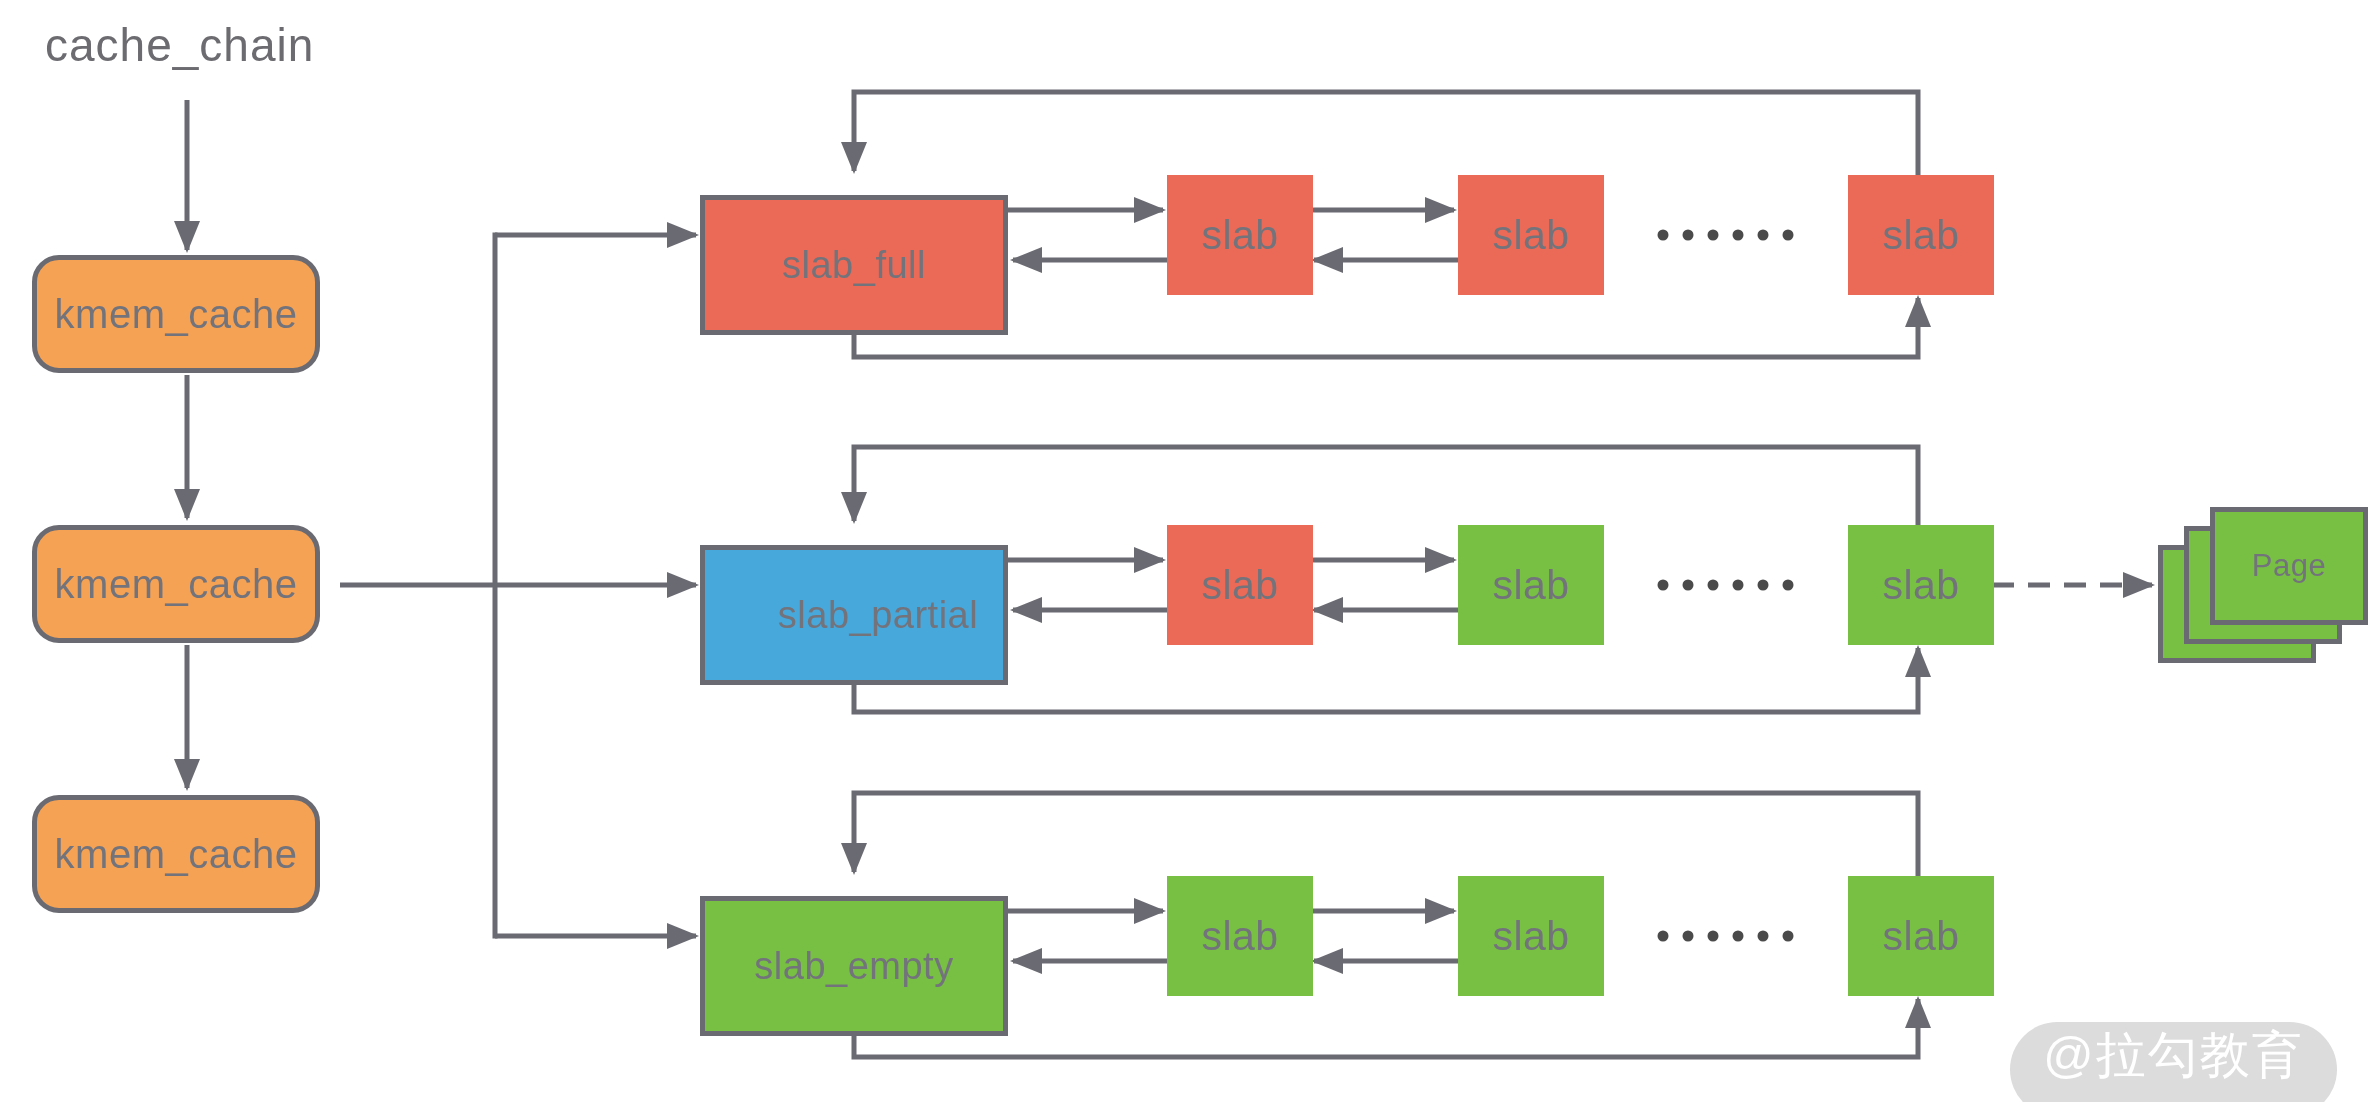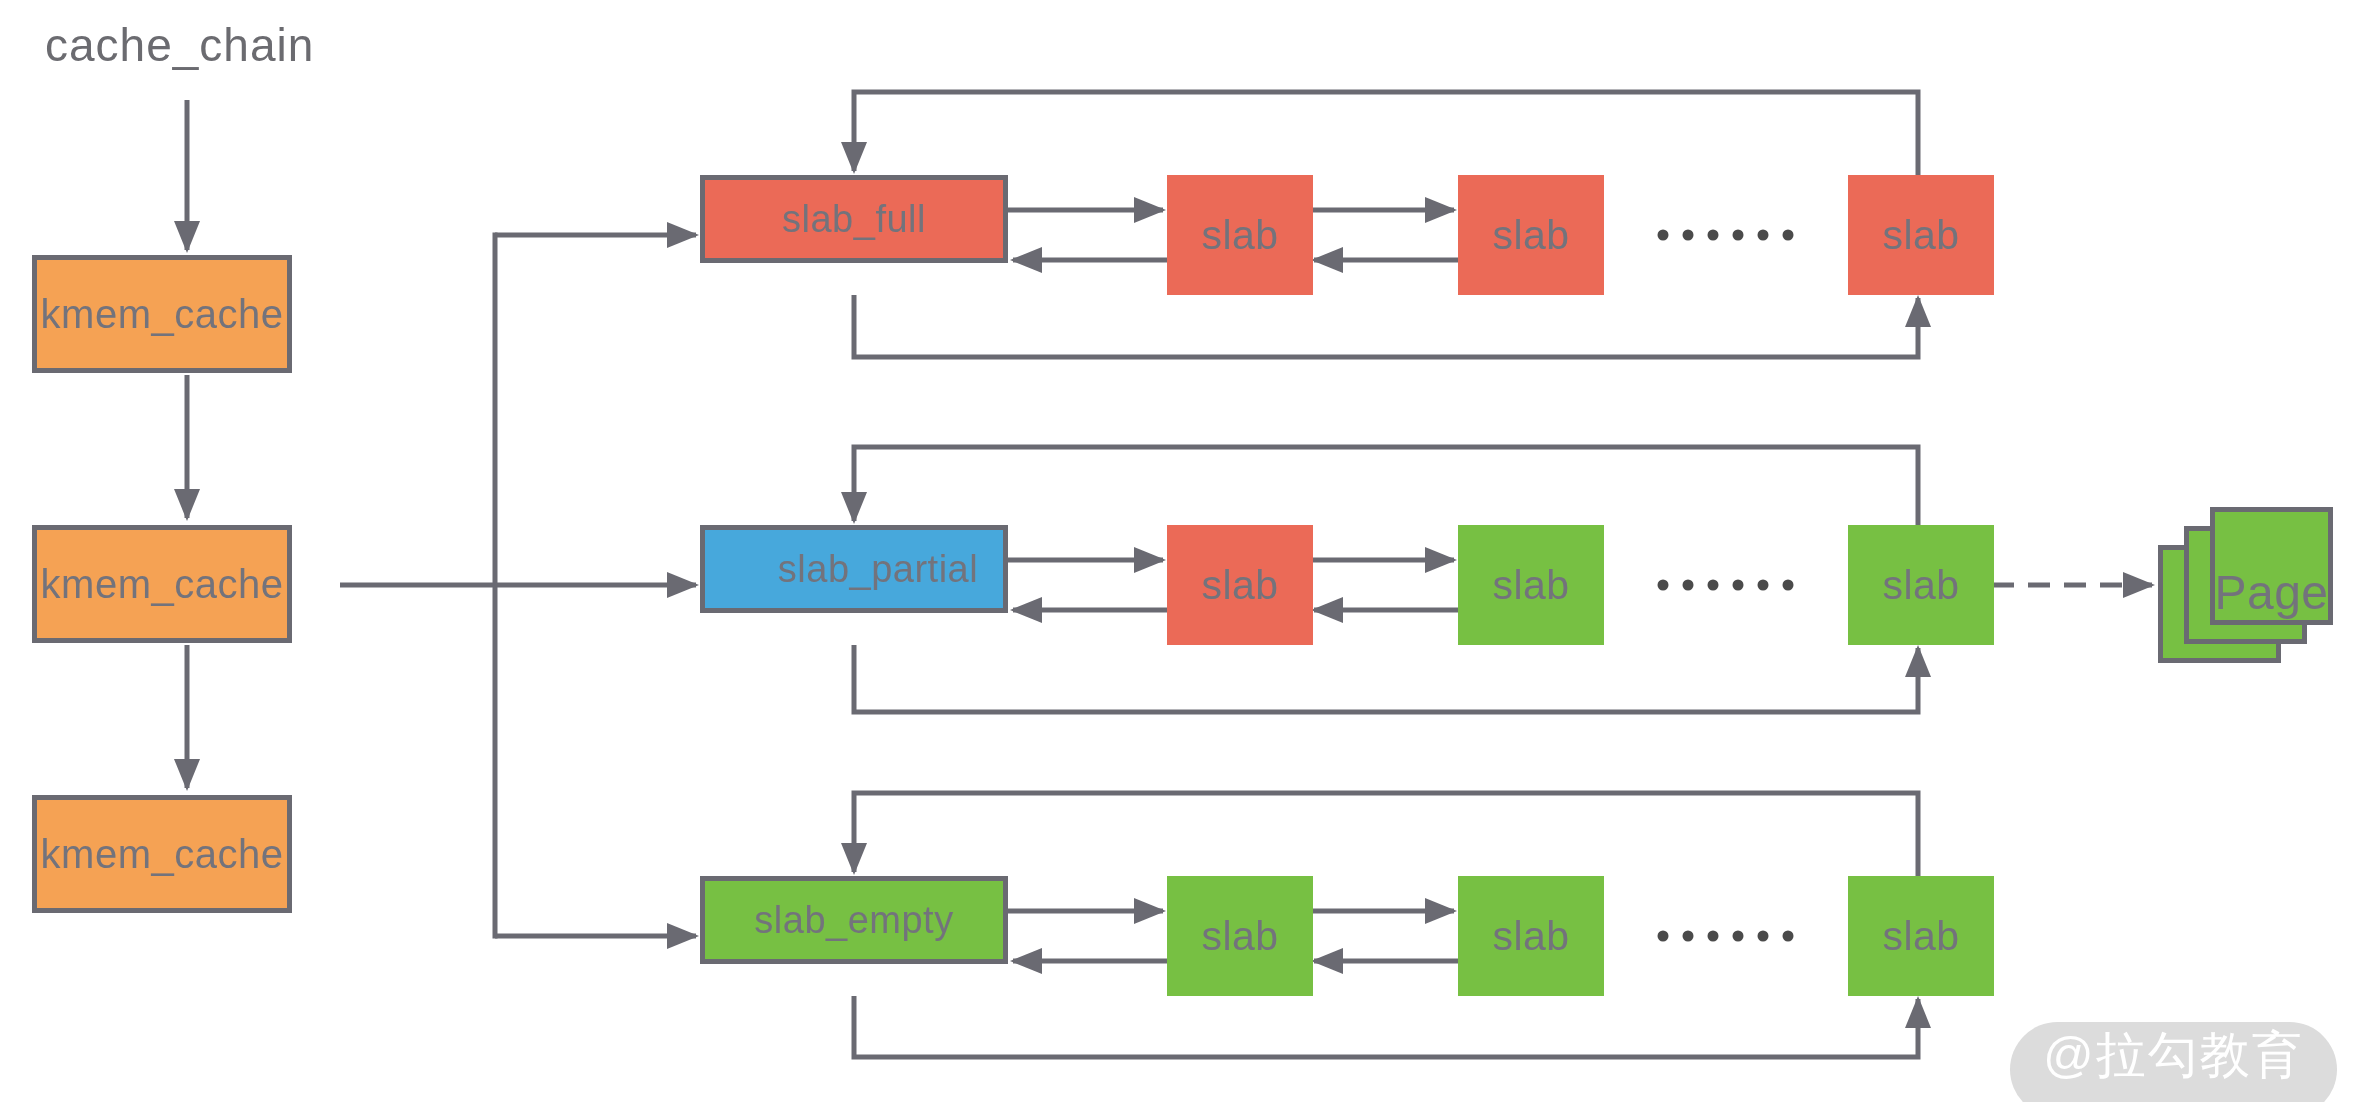--- a/index.html
+++ b/index.html
@@ -16,26 +16,26 @@
   #wires line, #wires polyline{stroke:var(--line); stroke-width:5; fill:none;}
   #wires .vjoin{stroke-linecap:square;}
   #wires .dashed{stroke-dasharray:22 14;}
   #wires circle{fill:var(--dots);}
   marker path{fill:var(--line);}
   .box{
     position:absolute; box-sizing:border-box; z-index:2;
     display:flex; align-items:center; justify-content:center;
     border:5px solid var(--line); color:var(--boxtext); letter-spacing:0.5px;
   }
-  .kmem{left:32px; width:260px; height:118px; background:var(--orange); font-size:40px;}
-  .head{left:700px; width:308px; height:88px; font-size:38px;}
+  .kmem{left:32px; width:288px; height:118px; background:var(--orange); font-size:40px;border-radius:27px;}
+  .head{left:700px; width:308px; height:140px; font-size:38px;margin-top:20px;}
   .slab{width:146px; height:120px; border:none; font-size:41px;}
   .fill-red{background:var(--red);} .fill-blue{background:var(--blue);padding-left:48px;}
   .fill-green{background:var(--green);} 
-  .page-card{width:123px; height:118px; background:var(--green); font-size:48px;align-items:flex-end;}
+  .page-card{width:158px; height:118px; background:var(--green); font-size:31px;}
   #cache-chain-label{
     position:absolute; left:45px; top:18px; z-index:2;
     font-size:46px; font-weight:500; color:var(--title); letter-spacing:1px;
   }
   #watermark{
     position:absolute; left:2010px; top:1022px; width:327px; height:95px; z-index:3;
     background:var(--watermark-bg); border-radius:999px;
     display:flex; align-items:flex-start; justify-content:center;
     color:var(--watermark-text); font-size:50px; letter-spacing:2px;
   }

